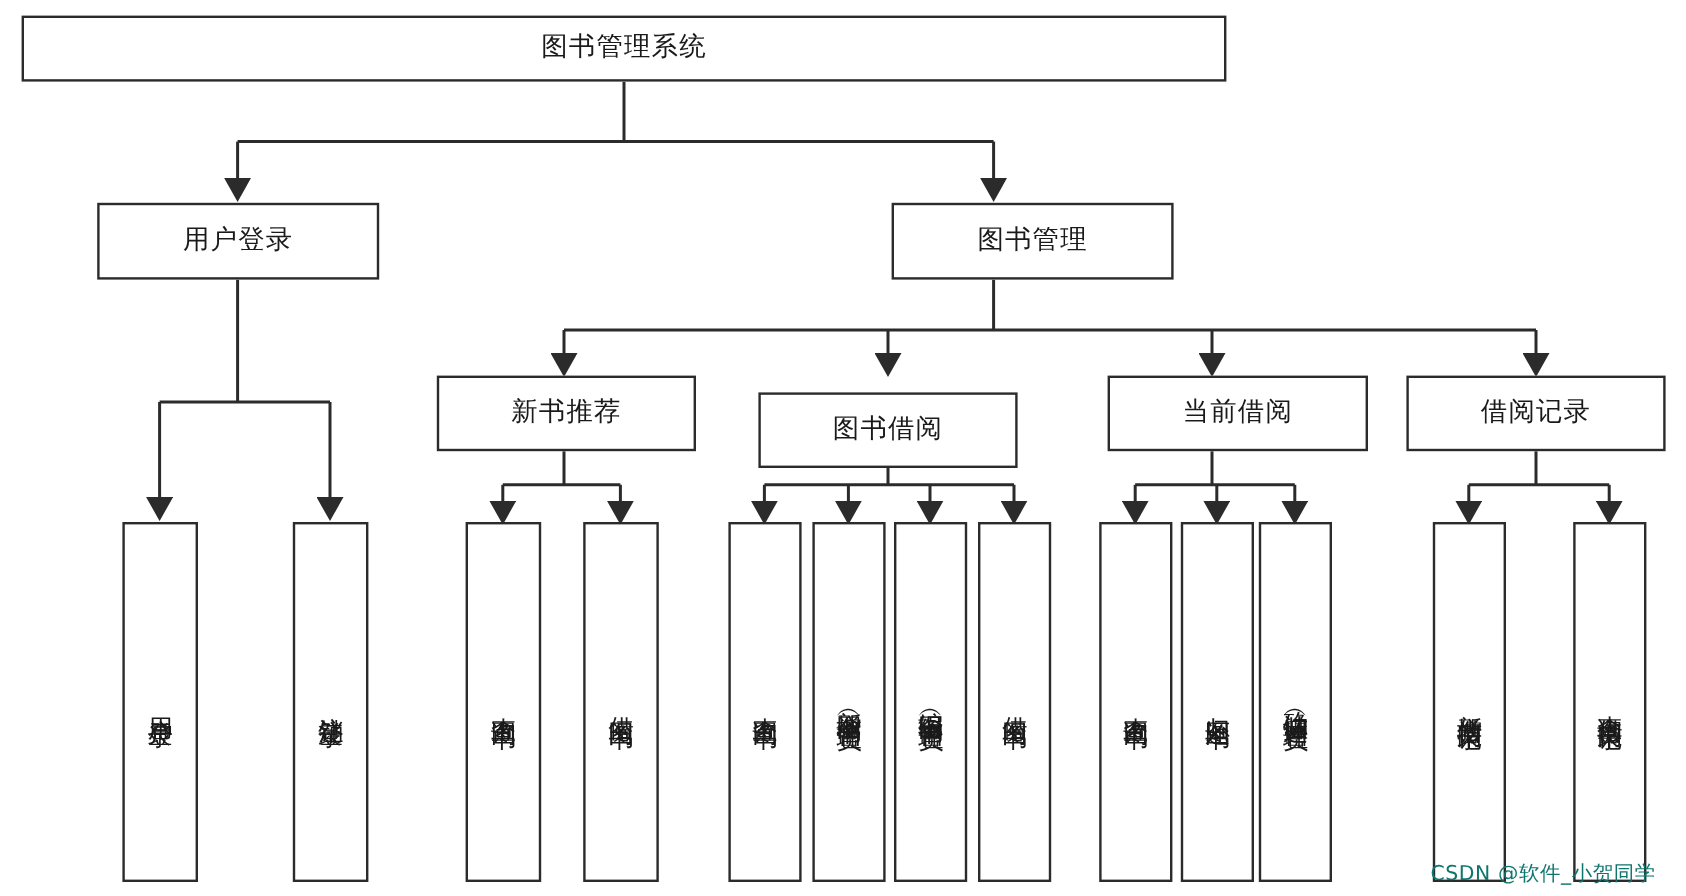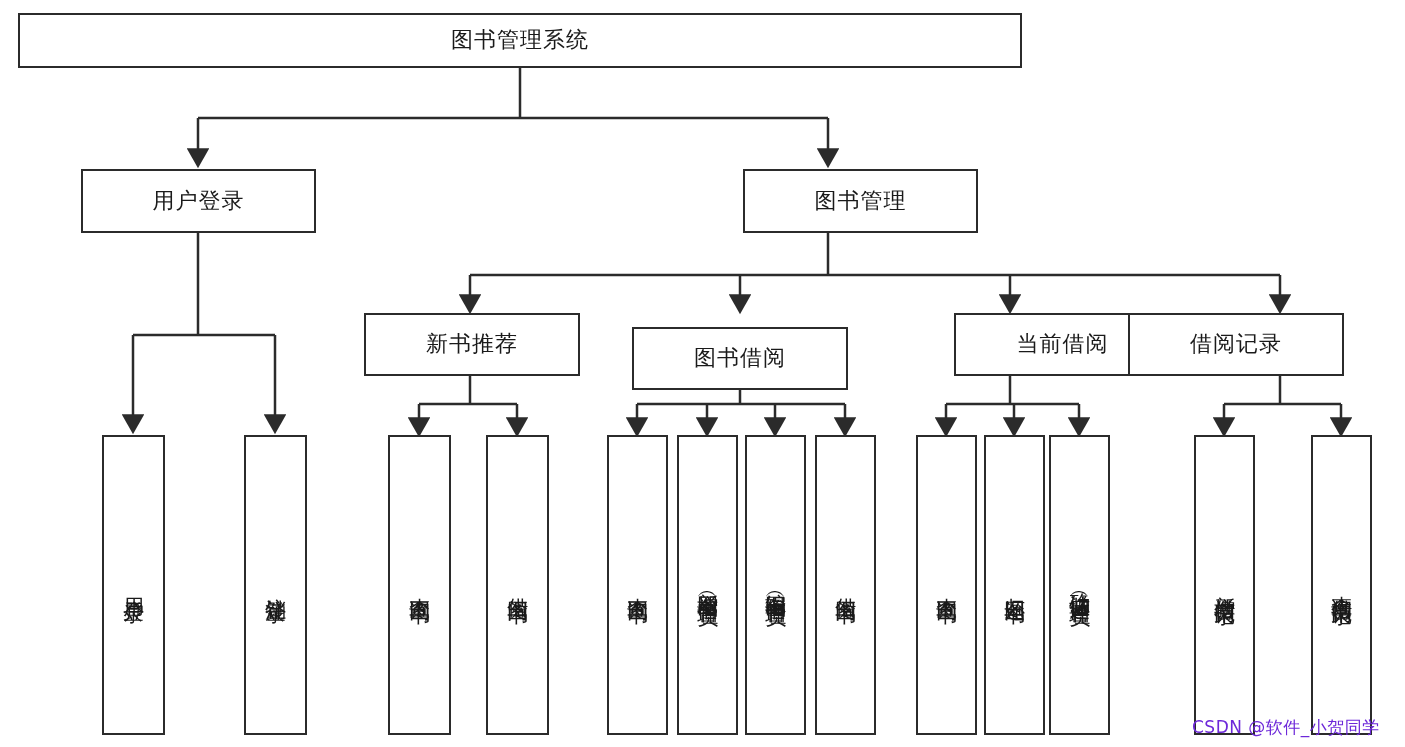--- a/index.html
+++ b/index.html
@@ -50,21 +50,21 @@
     letter-spacing: 2px;
     padding: 6px 0;
   }
   .node.vert .vtext {
     writing-mode: vertical-rl;
     text-orientation: upright;
     display: block;
   }
   .watermark {
     position: absolute;
-    color: #6d28d9;
+    color: #0f766e;
     font-size: 17px;
     letter-spacing: 0.5px;
     white-space: nowrap;
     user-select: none;
   }
 </style>
 </head>
 <body>
 
 <div id="canvas">
@@ -129,24 +129,24 @@
   <div class="node horiz" style="left:711px; top:169px; width:235px; height:64px;margin-left:32px;">
     <span>图书管理</span>
   </div>
 
   <div class="node horiz" style="left:364px; top:313px; width:216px; height:63px;">
     <span>新书推荐</span>
   </div>
   <div class="node horiz" style="left:632px; top:327px; width:216px; height:63px;">
     <span>图书借阅</span>
   </div>
-  <div class="node horiz" style="left:954px; top:313px; width:217px; height:63px;">
+  <div class="node horiz" style="left:923px; top:313px; width:217px; height:63px;">
     <span>当前借阅</span>
   </div>
-  <div class="node horiz" style="left:1128px; top:313px; width:216px; height:63px;">
+  <div class="node horiz" style="left:1172px; top:313px; width:216px; height:63px;">
     <span>借阅记录</span>
   </div>
 
   <div class="node vert" style="left:102px; top:435px; width:63px; height:300px;">
     <span class="vtext">用户登录</span>
   </div>
   <div class="node vert" style="left:244px; top:435px; width:63px; height:300px;">
     <span class="vtext">注销登录</span>
   </div>
 

